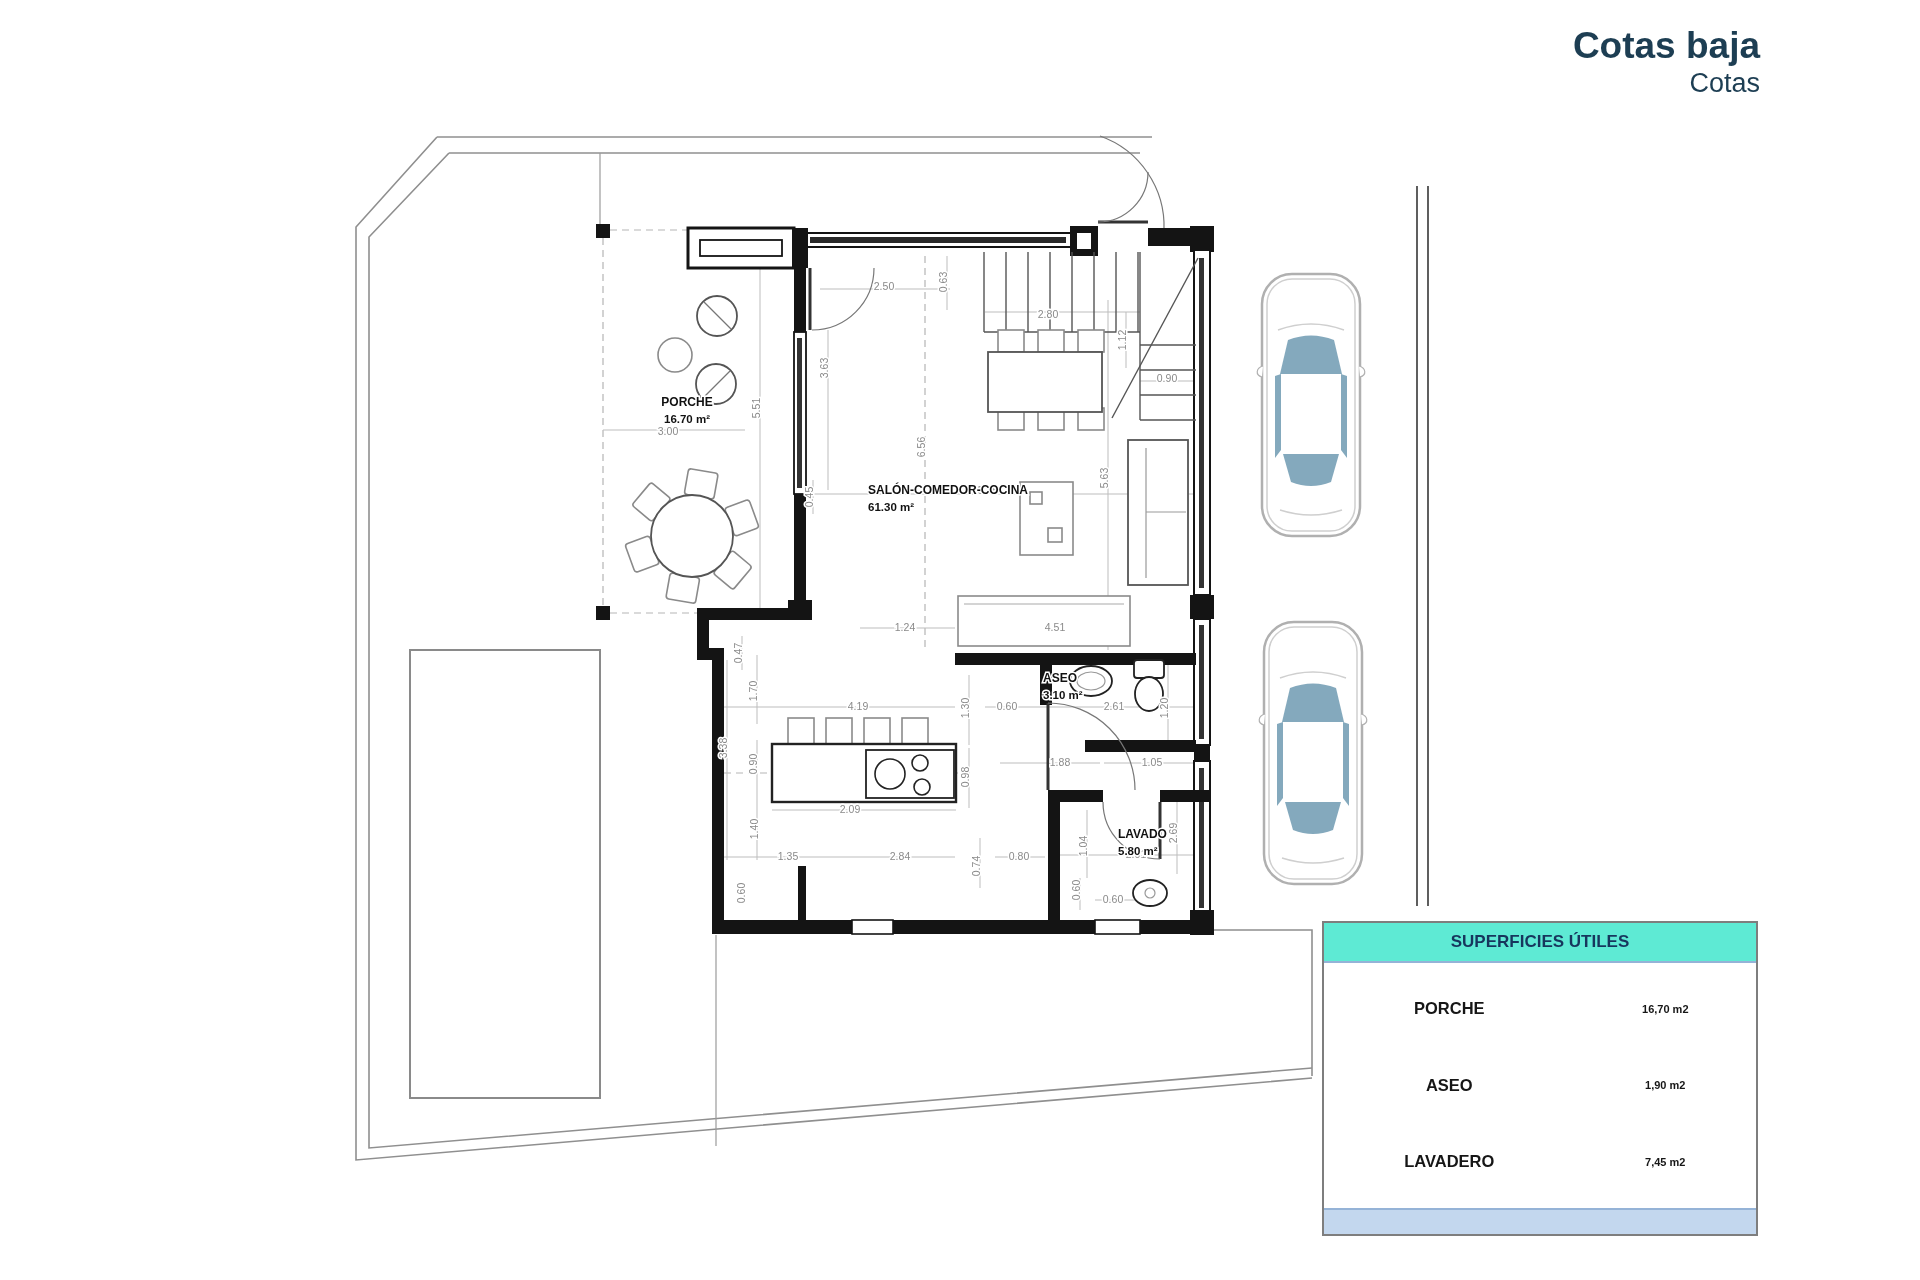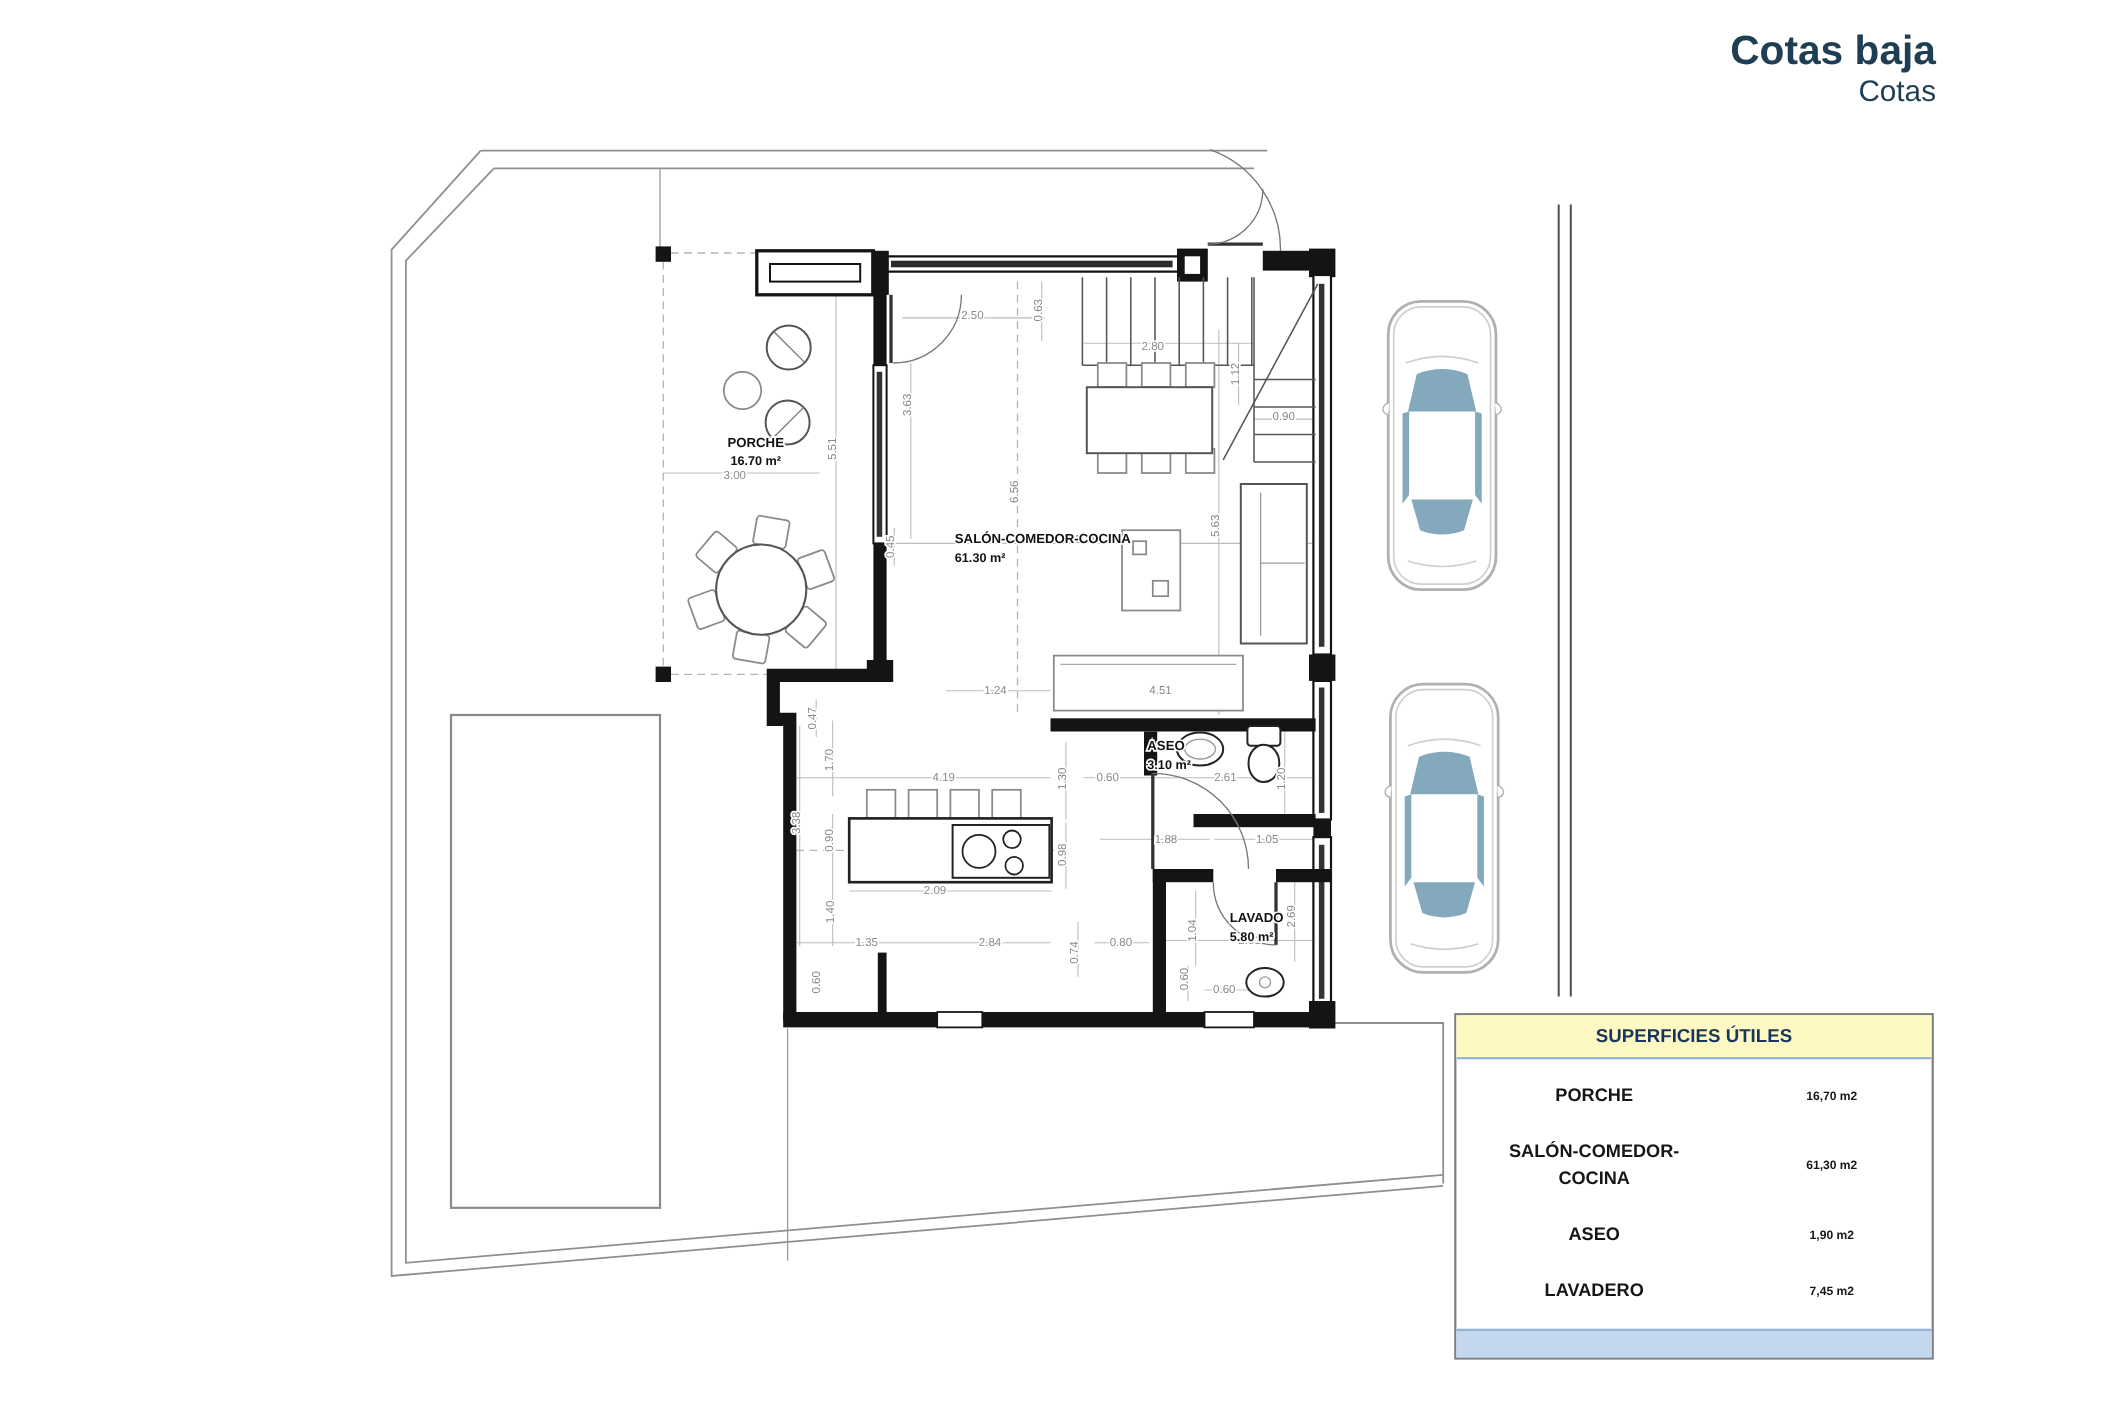--- a/index.html
+++ b/index.html
@@ -12,21 +12,21 @@
   .title-block .main{font-size:37px;font-weight:bold;line-height:1.1;}
   .title-block .sub{font-size:27px;font-weight:normal;line-height:1.2;}
 
   
   .option-note{position:absolute;left:1478px;top:338px;color:#5b8095;font-size:35px;
                font-weight:300;letter-spacing:1px;line-height:1.32;}
 
   
   .summary-table{position:absolute;left:1322px;top:921px;width:436px;height:315px;
                  border:2px solid #7e7e7e;background:#fff;box-sizing:border-box;}
-  .summary-table .thead{height:38px;background:#fef9c3;border-bottom:2px solid #95b3d7;
+  .summary-table .thead{height:38px;background:#5eead4;border-bottom:2px solid #95b3d7;
                  display:flex;align-items:center;justify-content:center;
                  font-size:17px;font-weight:bold;color:#17365d;}
   .summary-table .tbody{position:absolute;top:40px;left:0;right:0;bottom:26px;
                  display:flex;flex-direction:column;justify-content:space-around;padding:8px 0;}
   .trow{display:flex;align-items:center;}
   .tlabel{width:58%;text-align:center;font-size:16.5px;font-weight:bold;color:#161616;line-height:1.45;}
   .tvalue{width:42%;text-align:center;font-size:11px;font-weight:bold;color:#161616;}
   .summary-table .tfoot{position:absolute;left:0;right:0;bottom:0;height:24px;
                  background:#c3d7ee;border-top:2px solid #95b3d7;}
 
@@ -337,24 +337,20 @@
 
   
   <div class="summary-table">
     <div class="thead">SUPERFICIES ÚTILES</div>
     <div class="tbody" id="table-rows">
         <div class="trow">
           <div class="tlabel">PORCHE</div>
           <div class="tvalue">16,70 m2</div>
         </div>
         <div class="trow">
-          <div class="tlabel">SALÓN-COMEDOR-<br>COCINA</div>
-          <div class="tvalue">61,30 m2</div>
-        </div>
-        <div class="trow">
           <div class="tlabel">ASEO</div>
           <div class="tvalue">1,90 m2</div>
         </div>
         <div class="trow">
           <div class="tlabel">LAVADERO</div>
           <div class="tvalue">7,45 m2</div>
         </div>
       </div>
     <div class="tfoot"></div>
   </div>

